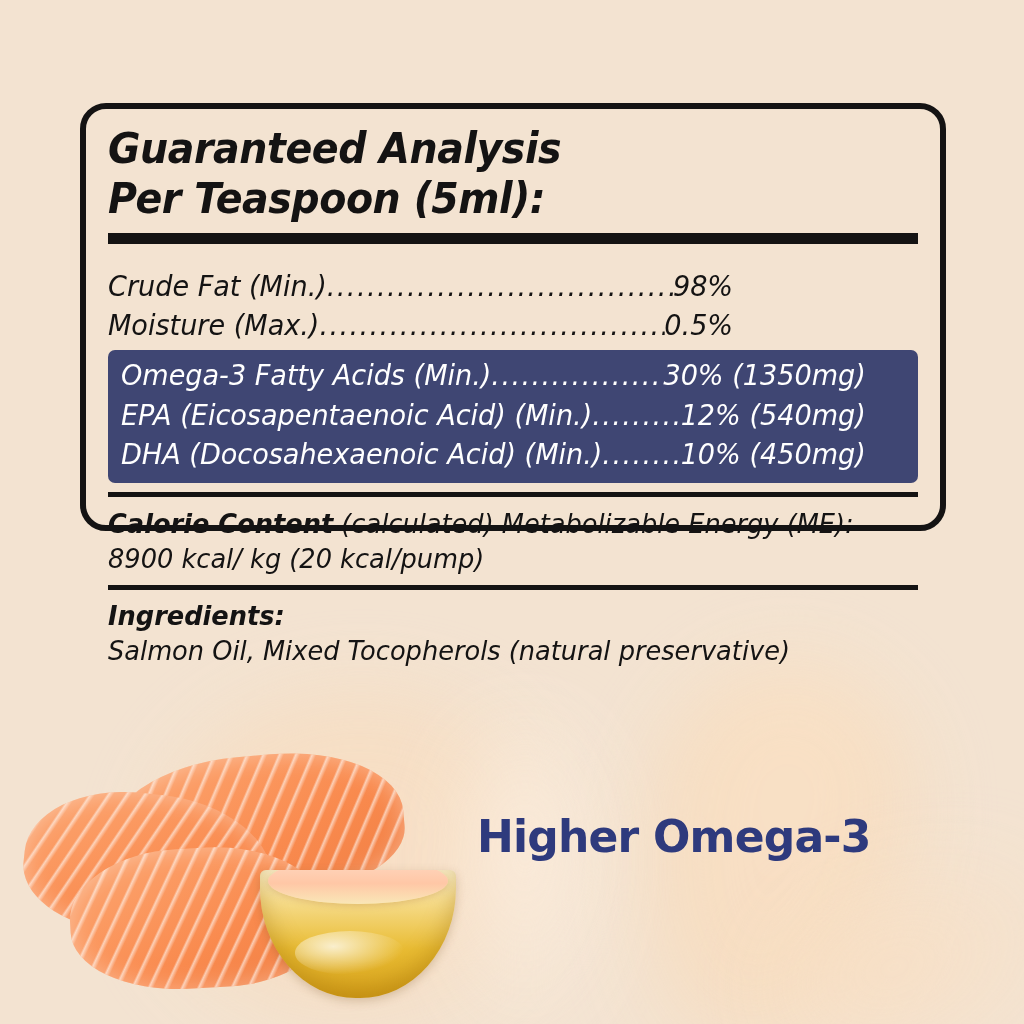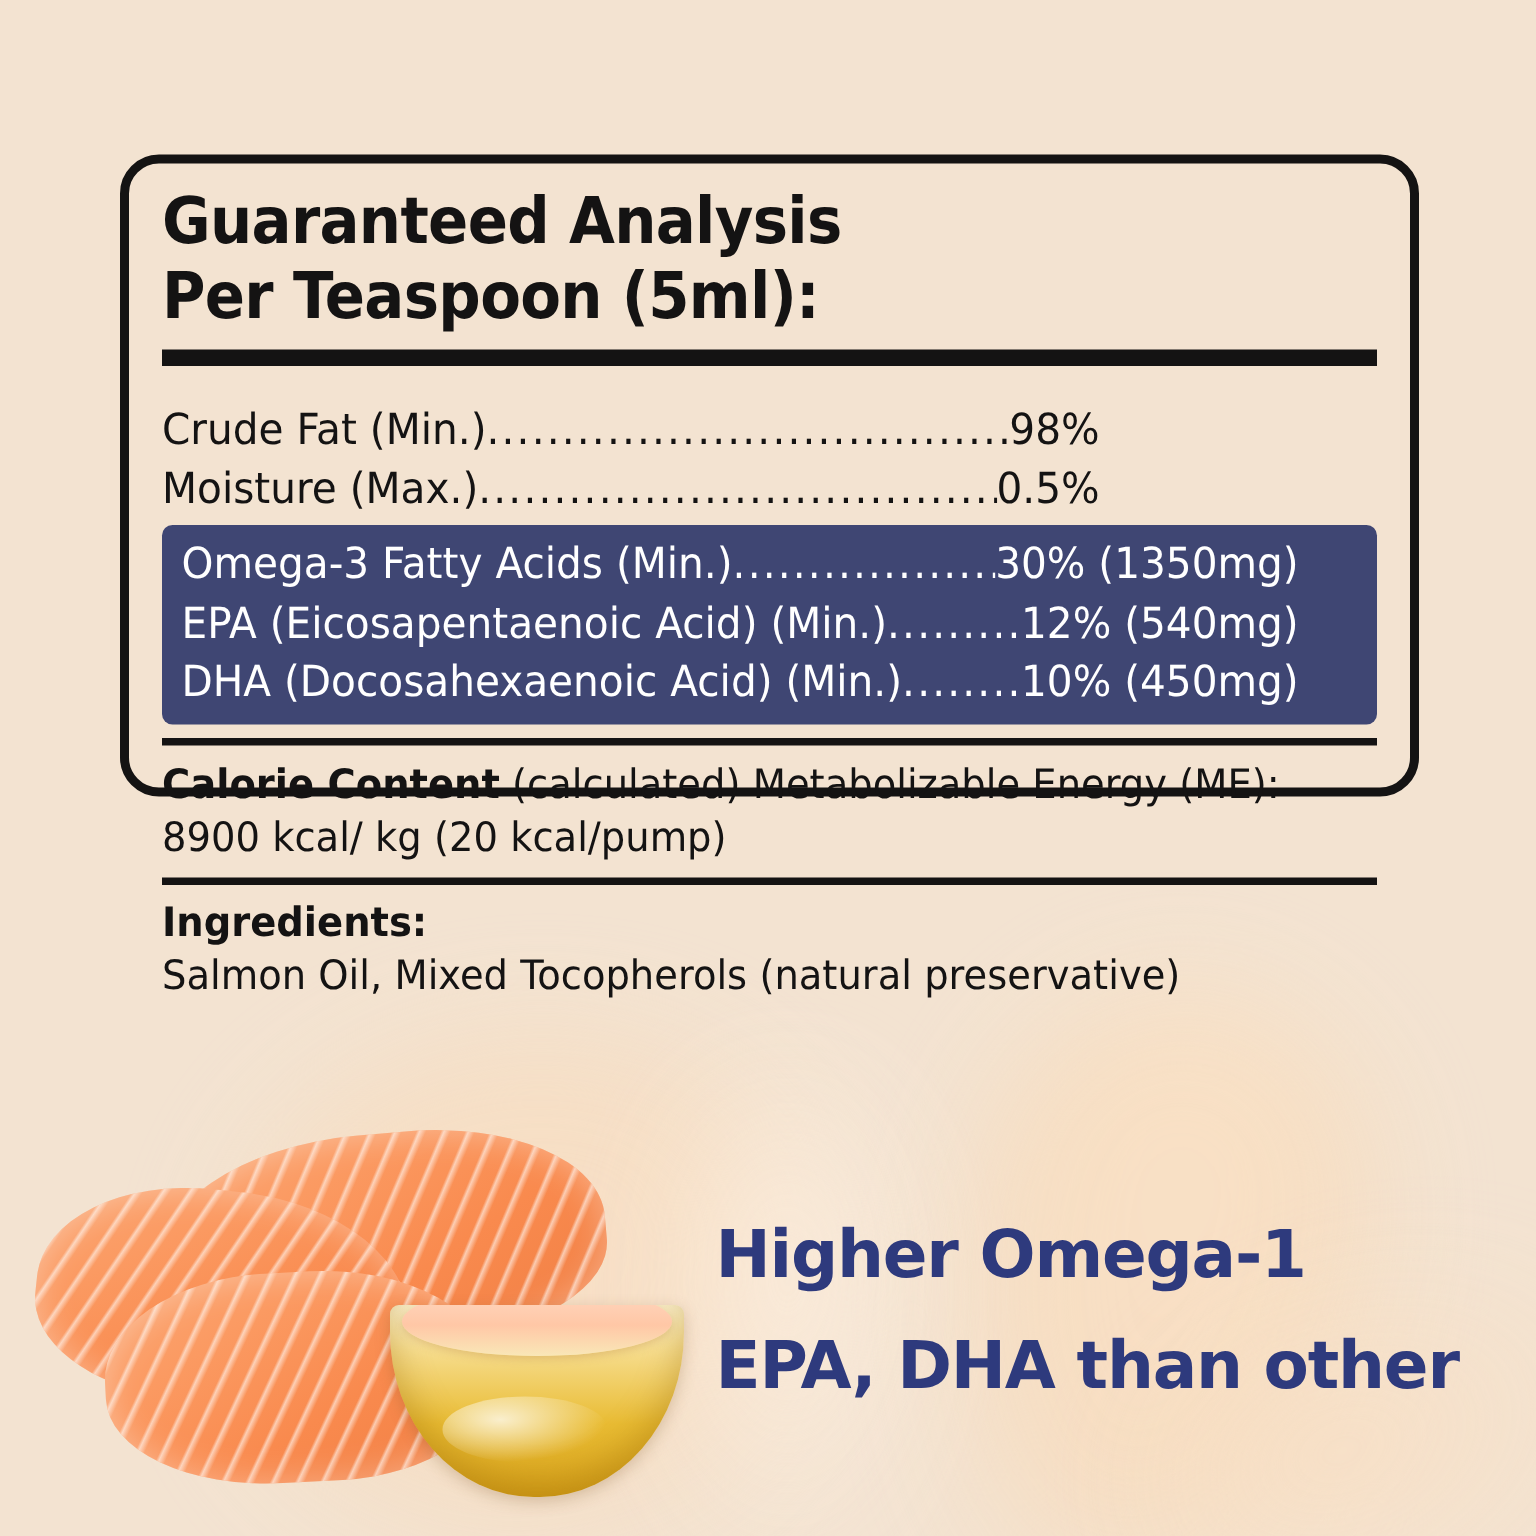--- a/index.html
+++ b/index.html
@@ -55,20 +55,21 @@
   
   .label-card {
     position:absolute;
     left:80px; top:103px;
     width:866px; height:428px;
     background:#f3e3d1;
     border:6px solid #141313;
     border-radius:26px;
     z-index:2;
     padding:0 22px;
+    font-style:italic;
   }
 
   .card-title {
     font-family:"DejaVu Sans", sans-serif;
     font-weight:bold;
     font-size:43px;
     line-height:50px;
     letter-spacing:-0.5px;
     color:#141313;
     padding-top:14px;
@@ -310,15 +311,14 @@
   <div class="fillet fillet-front">
     <div class="marble"></div>
   </div>
   <div class="oil-bowl">
     <div class="oil-surface"></div>
     <div class="oil-glint"></div>
   </div>
 </div>
 
 <div class="headline">
-  <div class="headline-line">Higher Omega-1</div>
-  <div class="headline-line">EPA, DHA than other</div>
+  <div class="headline-line">Higher Omega-3</div>
 </div>
 
 </body></html>

